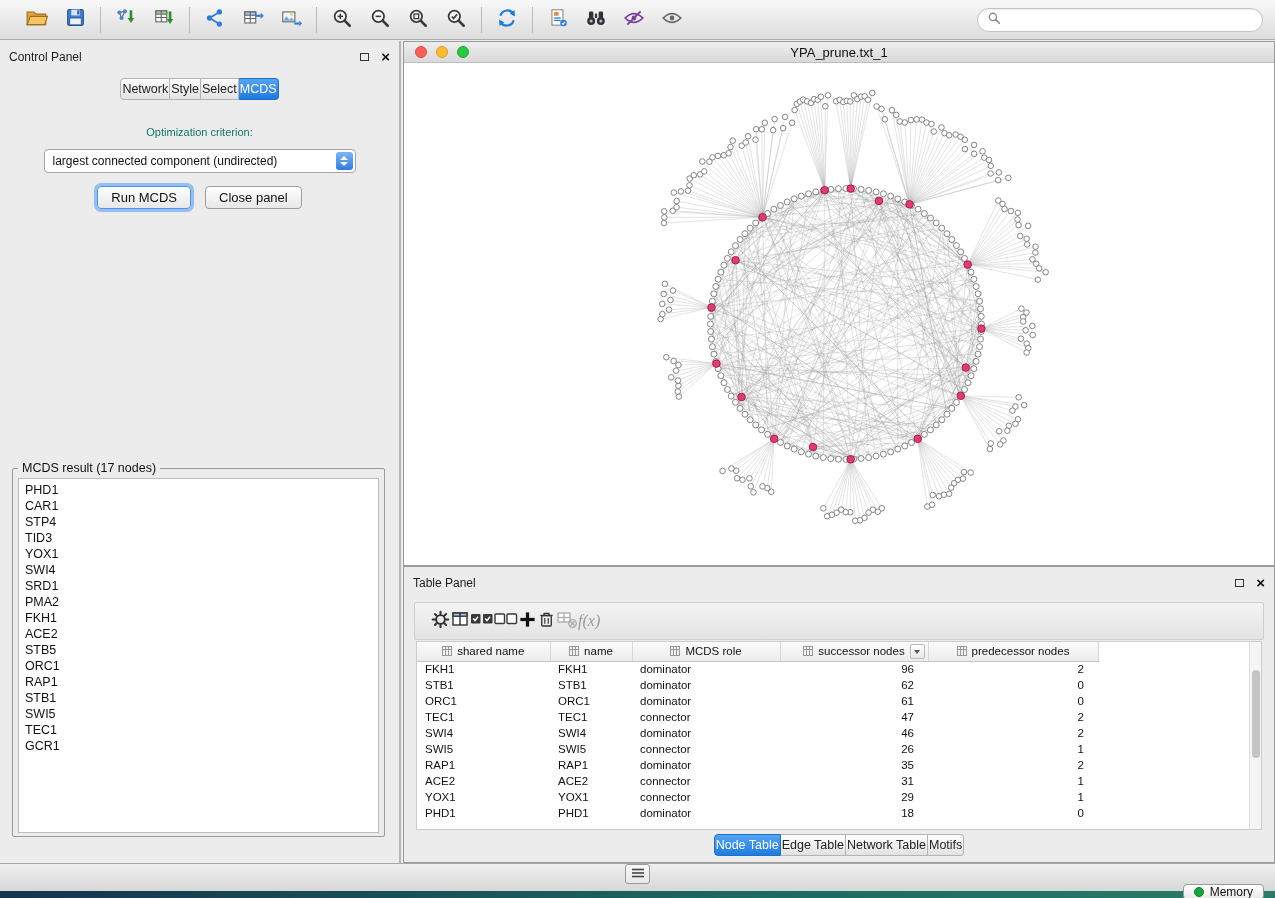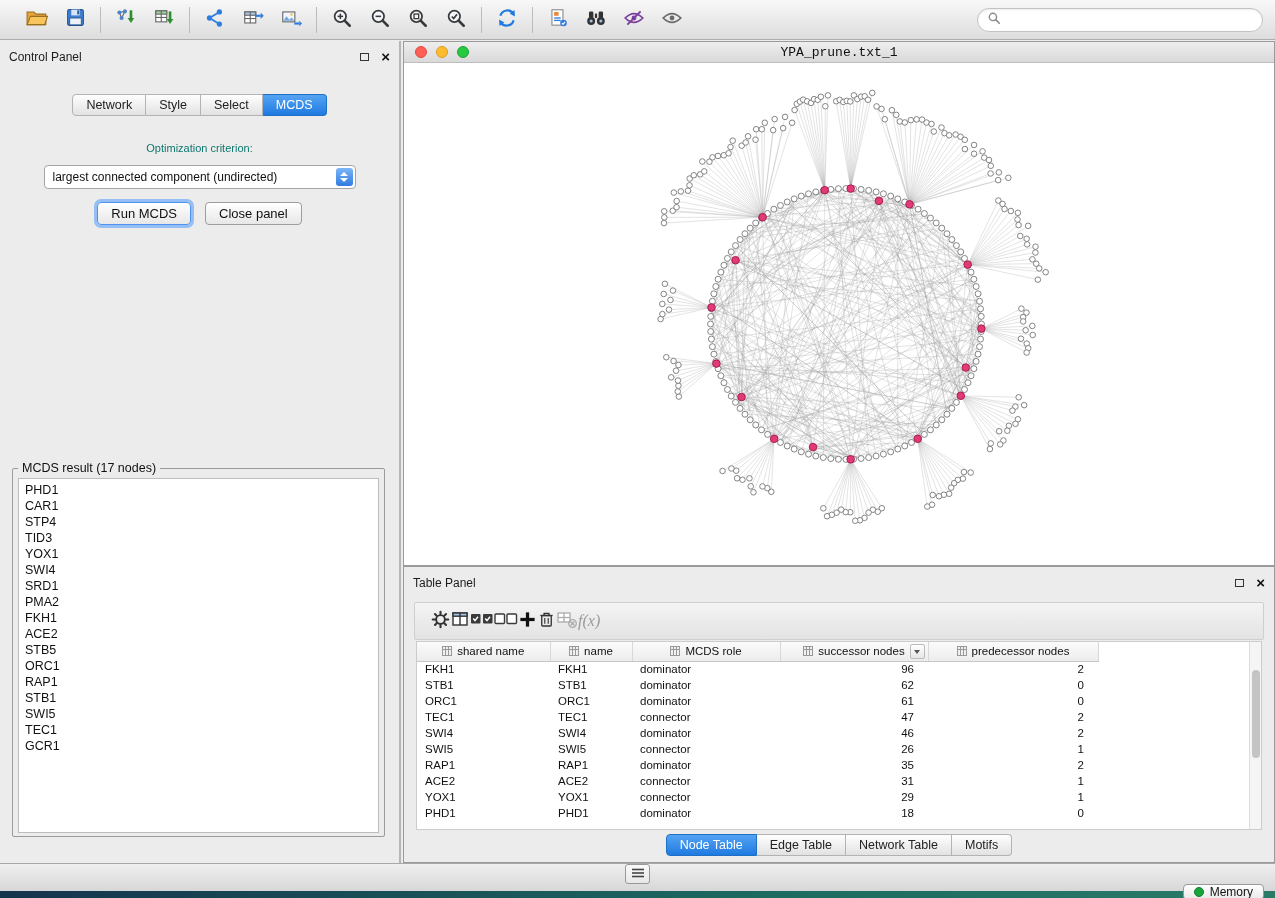--- a/index.html
+++ b/index.html
@@ -27,22 +27,22 @@
   
   .panel-header { height:25px; display:flex; align-items:center; padding:16px 9px; font-size:12px; color:#1c1c1c; }
   .hdr-icons { margin-left:auto; display:flex; gap:12px; align-items:center; }
   .float-box { width:9px; height:8px; border:1.5px solid #333; display:inline-block; }
   .close-x { font-size:15px; font-weight:bold; color:#111; line-height:10px; }
 
   
   .control-panel { position:absolute; top:41px; left:0; width:401px; bottom:28px;
     background:#ececec; border-right:2px solid #b5b5b5; }
   .cp-tabs { display:flex; justify-content:center; margin-top:5px; }
-  .cp-tab, .tp-tab { font-size:12.5px; padding:3px 13px; color:#222;
-    background:linear-gradient(#fefefe,#e2e2e2); border:1px solid #b3b3b3; border-left:none;margin-top:16px; }
+  .cp-tab, .tp-tab { font-size:12.5px; padding:3px 1px; color:#222;
+    background:linear-gradient(#fefefe,#e2e2e2); border:1px solid #b3b3b3; border-left:none; }
   .cp-tab:first-child, .tp-tab:first-child { border-left:1px solid #b3b3b3; border-radius:4px 0 0 4px; }
   .cp-tab:last-child, .tp-tab:last-child { border-radius:0 4px 4px 0; }
   .cp-tab.active, .tp-tab.active { background:linear-gradient(#55a4f4,#1f7ae0); color:#fff; border-color:#1f6fc4; }
   .opt-label { text-align:center; font-size:11px; margin-top:26px; color:#0f766e; }
   .dropdown { margin:11px auto 8px; width:312px; height:24px; background:#fff; border:1px solid #a5a5a5;
     border-radius:4px; display:flex; align-items:center; font-size:12px; padding-left:8px; position:relative; color:#111; }
   .stepper { position:absolute; right:2px; top:2px; bottom:2px; width:17px; border-radius:3px;
     background:linear-gradient(#7cb6f8,#2f7ce0); display:flex; flex-direction:column;
     align-items:center; justify-content:center; gap:2px; }
   .tri-up { width:0; height:0; border-left:4px solid transparent; border-right:4px solid transparent; border-bottom:4px solid #fff; }
@@ -54,21 +54,21 @@
   .mcds-fieldset { position:absolute; left:12px; right:14px; top:420px; bottom:26px;
     border:1px solid #9b9b9b; border-radius:2px; padding:3px 5px 3px 5px; background:#ececec; }
   .mcds-fieldset legend { font-size:12.5px; padding:0 4px; color:#111; }
   .mcds-list { width:100%; height:100%; background:#fff; border:1px solid #bdbdbd;
     overflow:hidden; padding:3px 6px; font-size:12.5px; line-height:16px; color:#111; }
 
   
   .network-window { position:absolute; top:41px; left:403px; right:0; height:525px;
     background:#fff; border:1px solid #9a9a9a; }
   .nw-titlebar { height:21px; background:linear-gradient(#eeeeee,#d9d9d9); border-bottom:1px solid #bdbdbd;
-    position:relative; display:flex; align-items:center; justify-content:center; font-size:13px; color:#111;font-family:Liberation Mono, monospace; }
+    position:relative; display:flex; align-items:center; justify-content:center; font-size:13px; color:#111; }
   .traffic { position:absolute; left:11px; top:4px; display:flex; gap:9px; }
   .dot { width:12px; height:12px; border-radius:50%; }
   .dot.red { background:#ff5f57; border:1px solid #dd4a42; }
   .dot.yellow { background:#febc2e; border:1px solid #d89e24; }
   .dot.green { background:#28c840; border:1px solid #1da734; }
   .nw-canvas { position:absolute; top:21px; left:0; right:0; bottom:0; background:#fff; }
   .nw-canvas svg { width:100%; height:100%; display:block; }
 
   
   .table-panel { position:absolute; left:403px; right:0; top:566px; bottom:28px;

